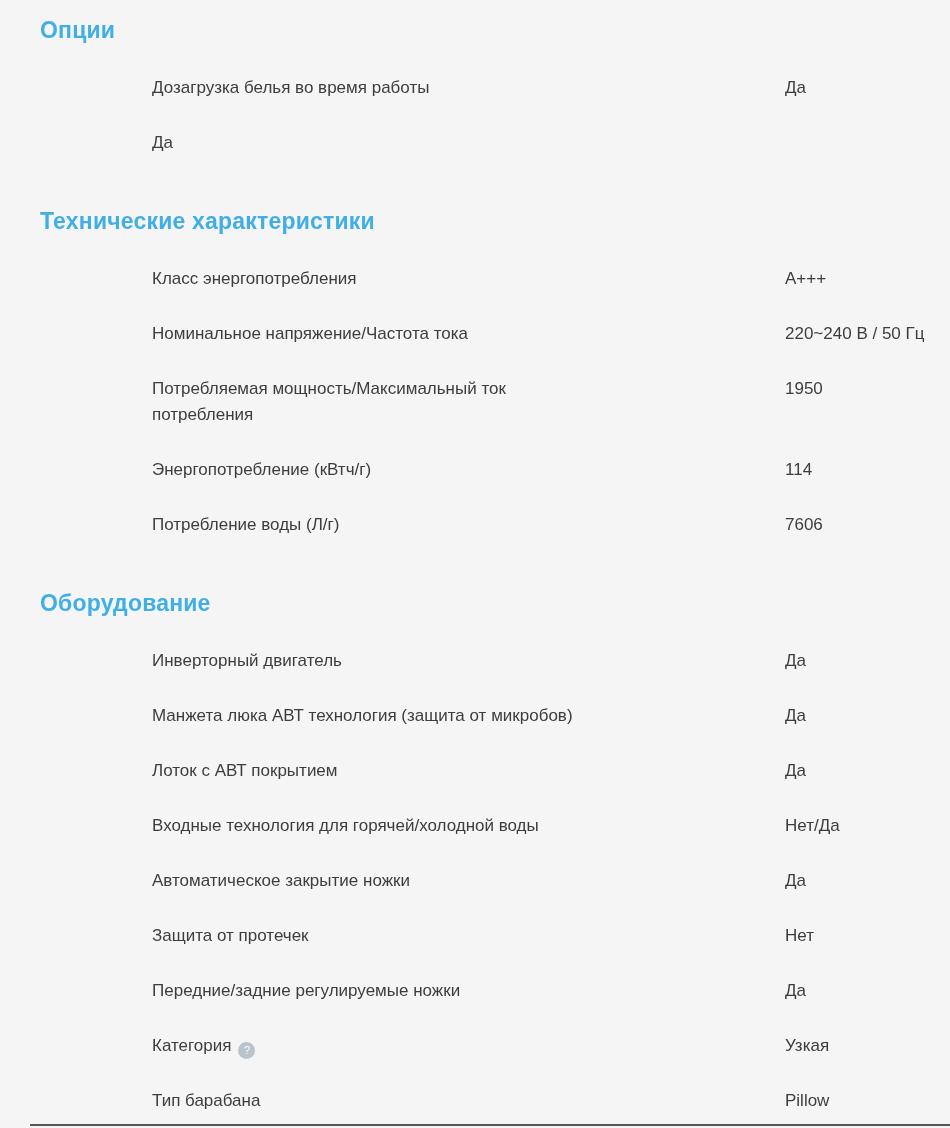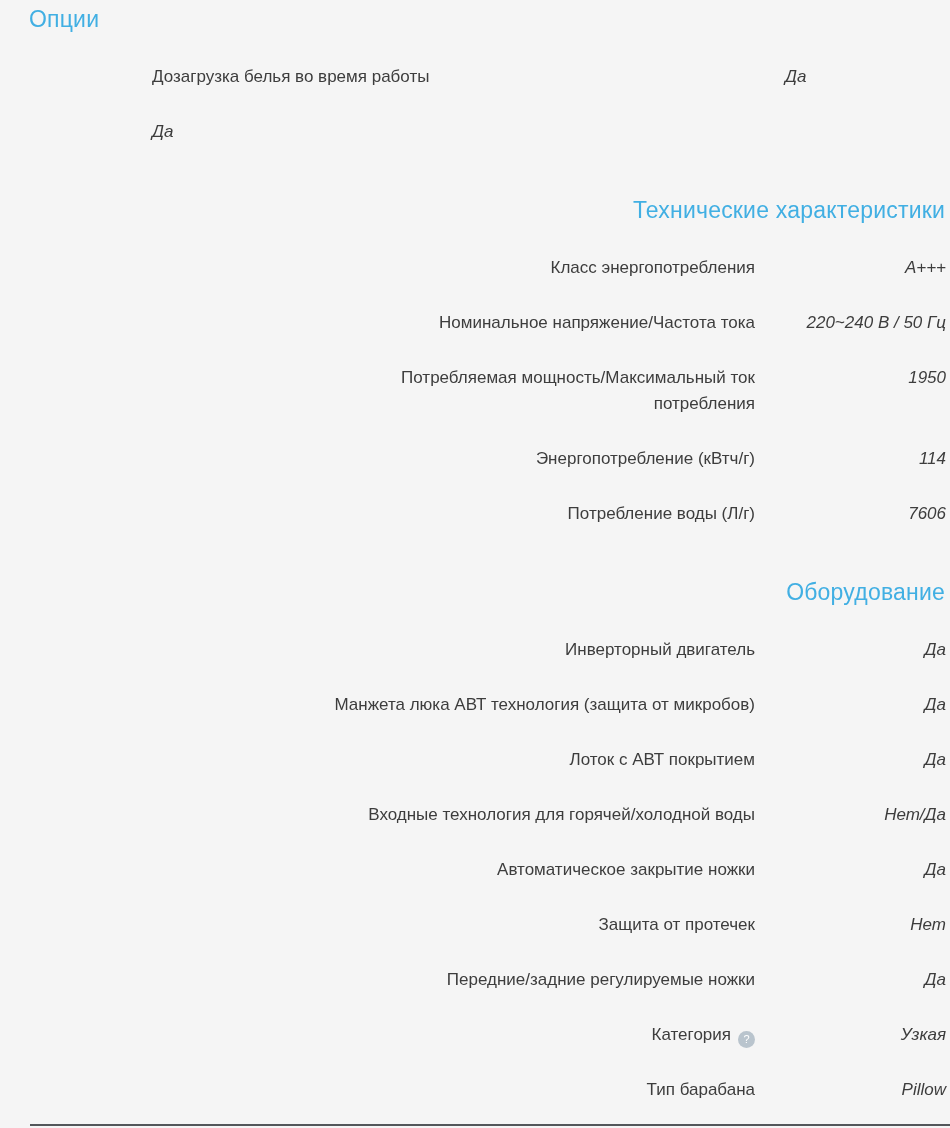--- a/index.html
+++ b/index.html
@@ -13,25 +13,25 @@
     width: 950px;
     height: 1128px;
     background: var(--bg);
     font-family: "Liberation Sans", "DejaVu Sans", sans-serif;
     color: var(--text);
     position: relative;
     overflow: hidden;
   }
   .panel { padding: 3px 4px 0 28px; }
   .spec-section { margin: 0; }
-  .spec-section + .spec-section { margin-top: 35px; text-align: right; }
+  .spec-section + .spec-section { margin-top: 35px; }
   .section-title {
-    margin: 1px;
+    margin: 12px;
     font-size: 23px;
-    font-weight: 400;
+    font-weight: 700;
     line-height: 30px;
     color: var(--accent);
     letter-spacing: 0.2px;
   }
   .rows { margin-top: 16px; }
   .spec-row {
     display: grid;
     grid-template-columns: 633px 1fr;
     align-items: start;
     margin-left: 124px;
@@ -42,21 +42,20 @@
     line-height: 26px;
     font-weight: 400;
     padding-right: 30px;
   }
   .spec-label { white-space: pre-line; }
   .spec-value {
     font-size: 17px;
     line-height: 26px;
     font-weight: 400;
     white-space: nowrap;
-    font-style: italic;
   }
   .help-icon {
     display: inline-flex;
     align-items: center;
     justify-content: center;
     width: 17px;
     height: 17px;
     border-radius: 50%;
     background: #b9c4cd;
     color: #ffffff;

